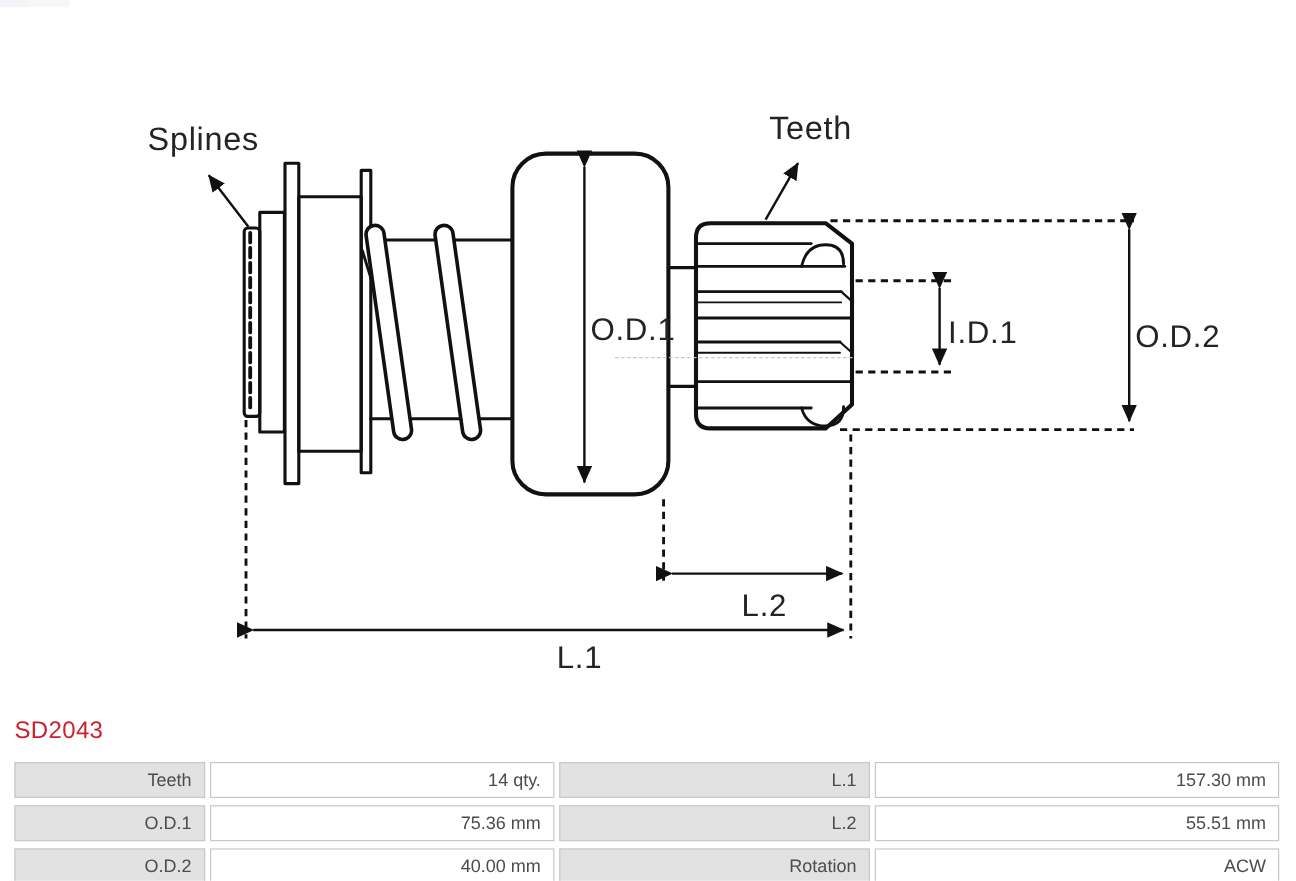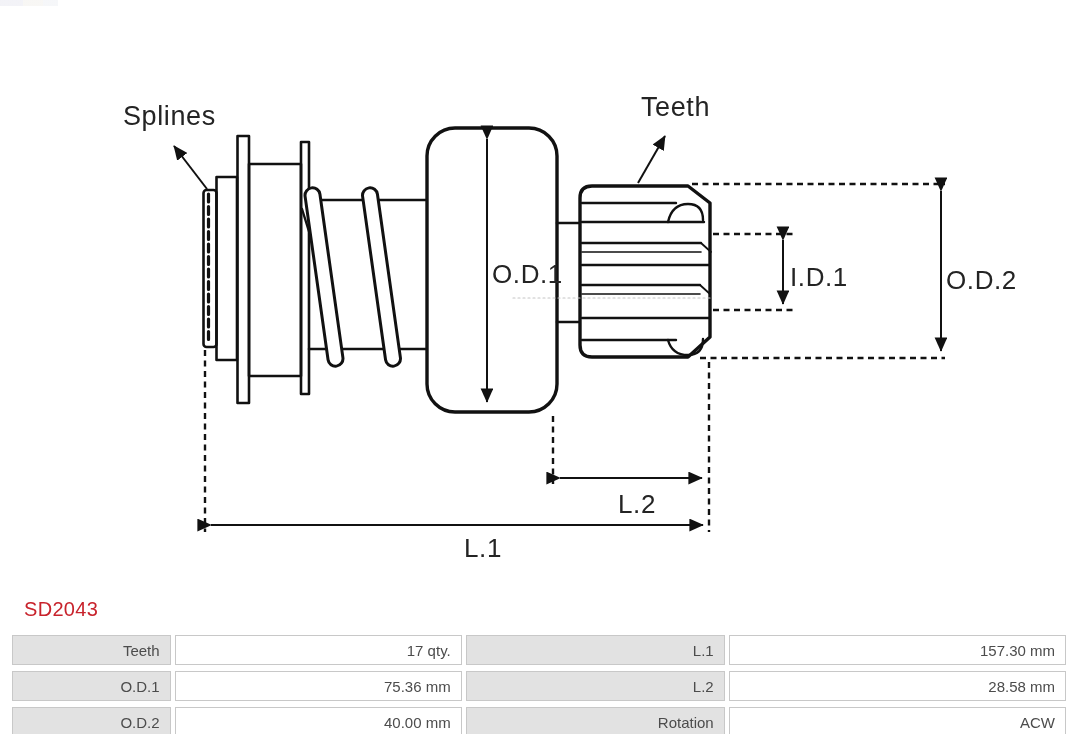--- a/index.html
+++ b/index.html
@@ -26,21 +26,21 @@
     font-weight: 300;
     font-size: 27px;
     letter-spacing: 0.6px;
     fill: #242424;
   }
   .dim-label.small { font-size: 26px; }
 
   .part-section { position: absolute; left: 0; top: 586px; width: 1080px; }
 
   .part-number {
-    margin: 12px 0 8px 24px;
+    margin: 12px 0 8px 12px;
     font-size: 20px;
     font-weight: 400;
     color: #c8232c;
     letter-spacing: 0.3px;
   }
 
   table.spec {
     margin-left: 8px;
     width: 1062px;
     border-collapse: separate;
@@ -157,29 +157,29 @@
     <table class="spec">
       <colgroup>
         <col style="width:158px">
           <col style="width:286px">
           <col style="width:258px">
           <col style="width:336px">
       </colgroup>
       <tbody>
         <tr>
           <td class="lbl">Teeth</td>
-          <td class="val">17 qty.</td>
+          <td class="val">14 qty.</td>
           <td class="lbl">L.1</td>
           <td class="val">157.30 mm</td>
         </tr>
         <tr>
           <td class="lbl">O.D.1</td>
           <td class="val">75.36 mm</td>
           <td class="lbl">L.2</td>
-          <td class="val">28.58 mm</td>
+          <td class="val">55.51 mm</td>
         </tr>
         <tr>
           <td class="lbl">O.D.2</td>
           <td class="val">40.00 mm</td>
           <td class="lbl">Rotation</td>
           <td class="val">ACW</td>
         </tr>
       </tbody>
     </table>
 

